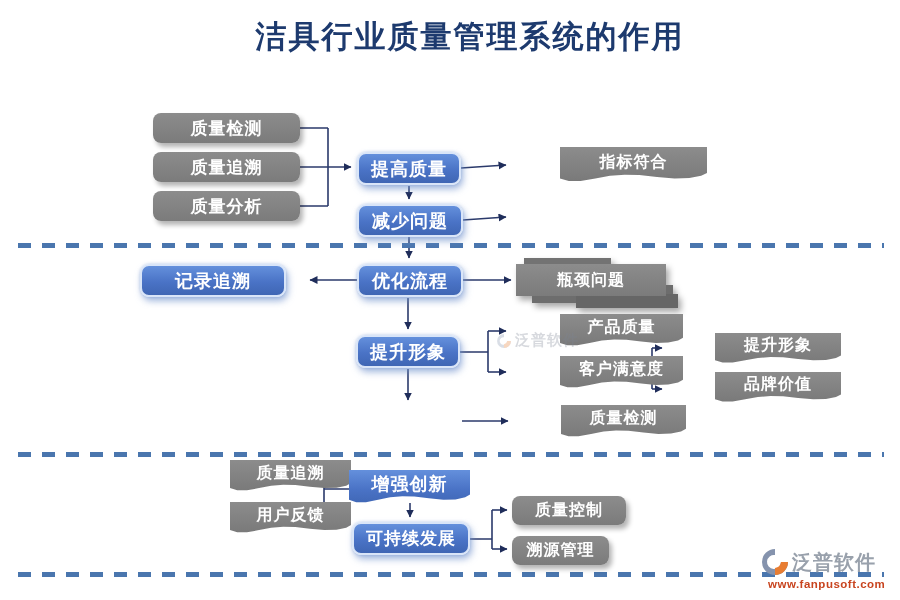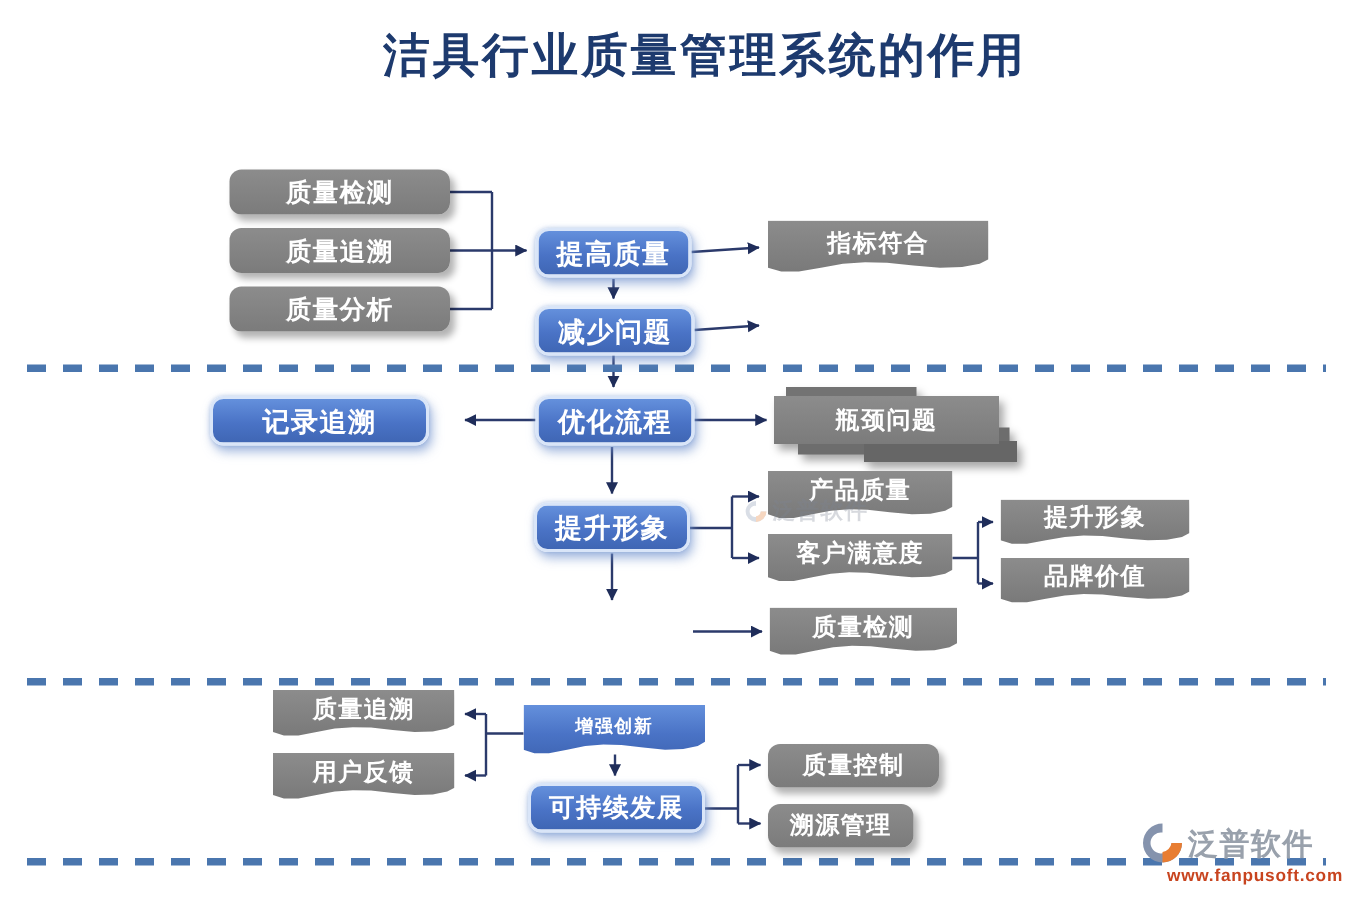--- a/index.html
+++ b/index.html
@@ -30,24 +30,24 @@
     box-shadow:3px 4px 5px rgba(0,0,0,.3);
   }
   
   .wave{
     clip-path:polygon(0 0,100% 0,100% 70%,96% 78%,88% 84%,78% 85%,66% 81%,54% 76%,44% 75%,34% 78%,24% 85%,14% 92%,6% 92%,0 85%);
     padding-bottom:7px;border:none;border-radius:0;box-shadow:none;font-size:16px;
     filter:drop-shadow(3px 3px 2px rgba(30,30,30,.4));
   }
   .wave.blue-fill{
     background:linear-gradient(180deg,#6490dc 0%,#4a73c6 55%,#3f66b4 100%);
-    font-size:12px;
+    font-size:18px;
     filter:drop-shadow(0 0 1px #cfe0f6) drop-shadow(2px 3px 4px rgba(110,145,205,.7));
   }
-  .wave.grey-fill{background:linear-gradient(180deg,#8c8c8c 0%,#787878 100%);}
+  .wave.grey-fill{background:linear-gradient(180deg,#8c8c8c 0%,#787878 100%);margin-left:48px;}
   
   .multidoc{position:absolute;filter:drop-shadow(3px 4px 3px rgba(0,0,0,.35));}
   .multidoc i{position:absolute;display:block;background:#737373;}
   .md-a{left:8px;top:-6px;width:58%;height:16px;}
   .md-b{right:-7px;bottom:-7px;left:16px;height:18px;background:#6d6d6d !important;}
   .md-c{right:-12px;bottom:-12px;left:40%;height:14px;background:#666666 !important;}
   .md-main{
     position:absolute;inset:0;display:flex;align-items:center;justify-content:center;
     background:linear-gradient(180deg,#8c8c8c,#7b7b7b);color:#fff;font-weight:bold;
     font-size:16px;letter-spacing:1px;
@@ -62,21 +62,21 @@
   
   .watermark{
     position:absolute;left:496px;top:331px;display:flex;align-items:center;gap:3px;
     opacity:.3;pointer-events:none;
   }
   .watermark .wm-text{font-size:15px;font-weight:bold;color:#7d8594;letter-spacing:1px;}
   
   .logo{position:absolute;left:760px;top:547px;width:138px;}
   .logo-row{display:flex;align-items:center;gap:2px;}
   .logo-name{font-size:20px;font-weight:bold;color:#99a1ac;letter-spacing:1px;}
-  .logo-url{margin-top:1px;margin-left:18px;font-size:11.5px;font-weight:bold;color:#c8441f;letter-spacing:.5px;}
+  .logo-url{margin-top:1px;margin-left:8px;font-size:11.5px;font-weight:bold;color:#c8441f;letter-spacing:.5px;}
 </style>
 </head>
 <body>
 
 <div id="stage">
 
   <h1 class="title">洁具行业质量管理系统的作用</h1>
 
   <svg id="wires" viewBox="0 0 900 600">
     <defs>

